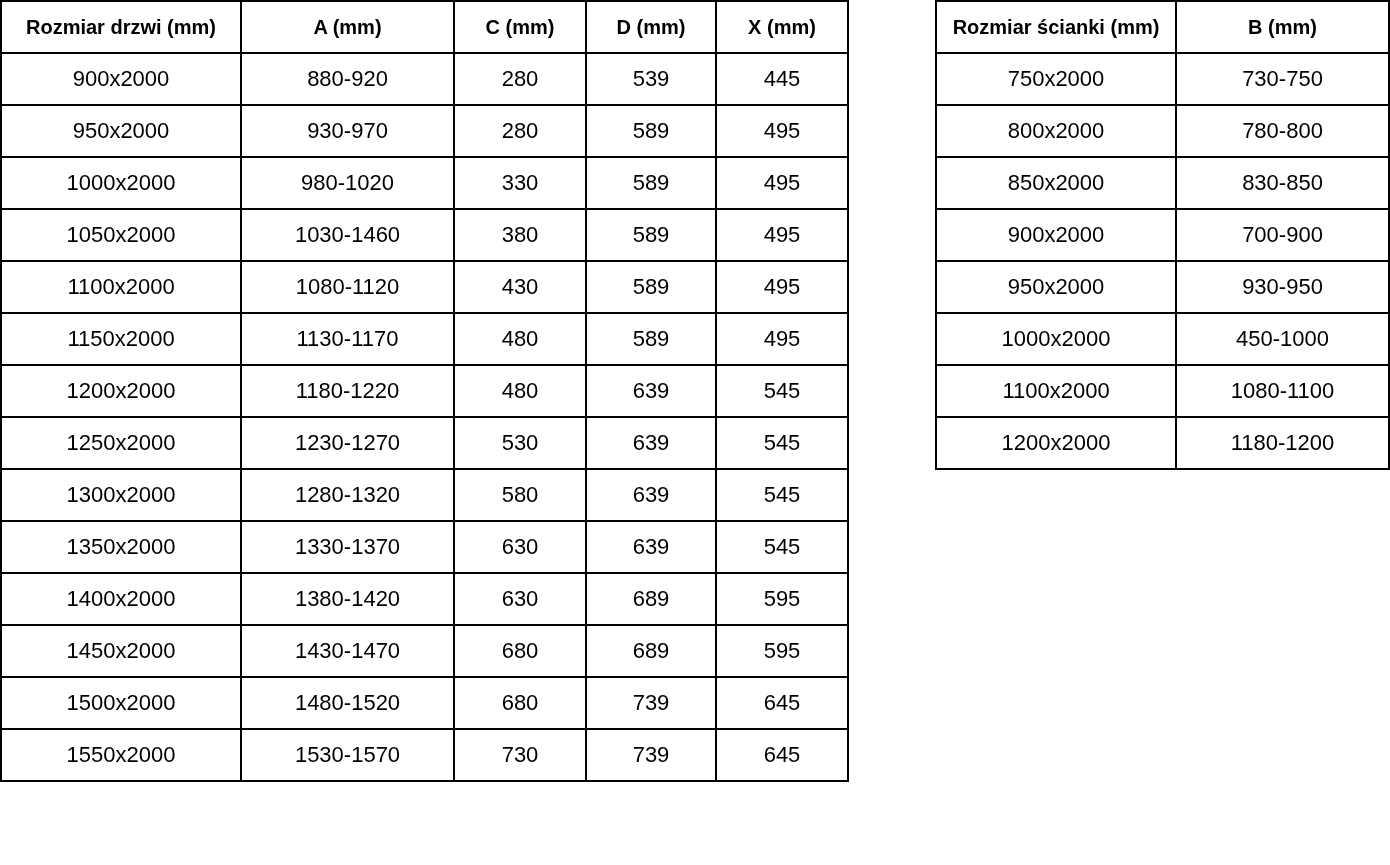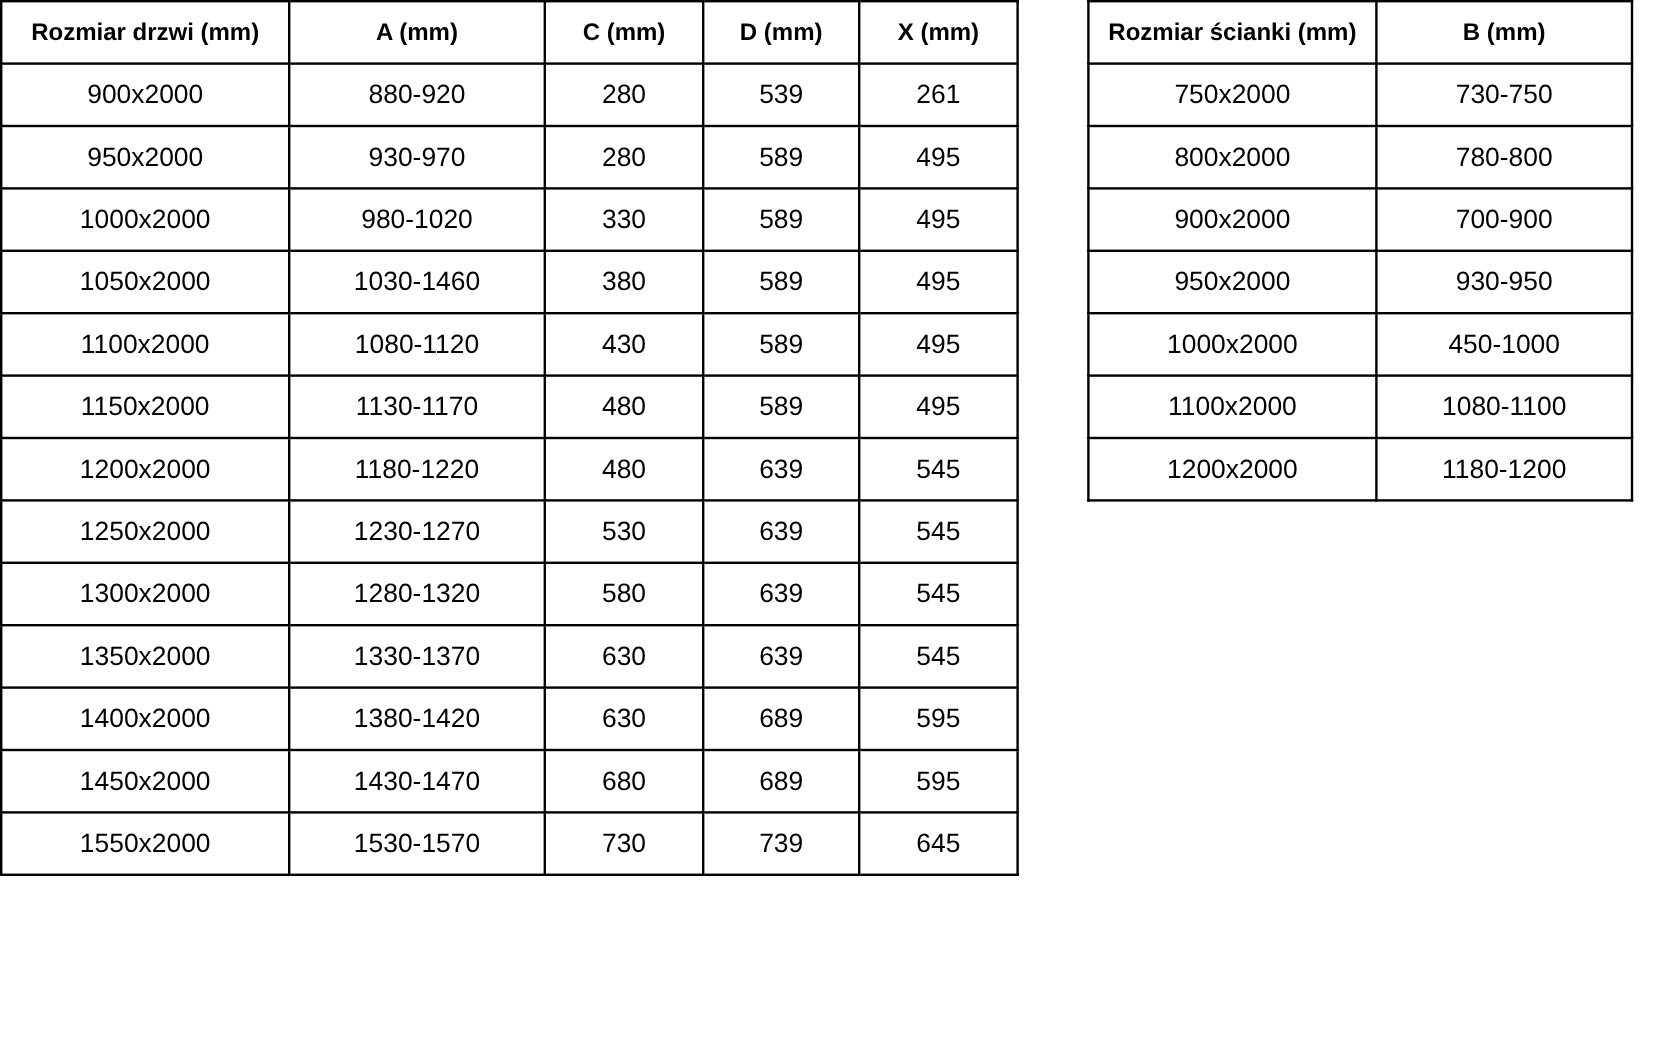--- a/index.html
+++ b/index.html
@@ -39,21 +39,21 @@
   }
   .spec-table td {
     font-size: 22px;
     font-weight: normal;
   }
   #doors-table {
     left: 0;
     width: 847px;
   }
   #wall-table {
-    left: 906px;
+    left: 935px;
     width: 453px;
   }
 </style>
 </head>
 <body>
 
 <table id="doors-table" class="spec-table">
   <colgroup>
     <col style="width:240px">
     <col style="width:213px">
@@ -69,21 +69,21 @@
         <th>D (mm)</th>
         <th>X (mm)</th>
       </tr>
   </thead>
   <tbody>
       <tr>
         <td>900x2000</td>
         <td>880-920</td>
         <td>280</td>
         <td>539</td>
-        <td>261</td>
+        <td>445</td>
       </tr>
       <tr>
         <td>950x2000</td>
         <td>930-970</td>
         <td>280</td>
         <td>589</td>
         <td>495</td>
       </tr>
       <tr>
         <td>1000x2000</td>
@@ -147,20 +147,27 @@
         <td>630</td>
         <td>689</td>
         <td>595</td>
       </tr>
       <tr>
         <td>1450x2000</td>
         <td>1430-1470</td>
         <td>680</td>
         <td>689</td>
         <td>595</td>
+      </tr>
+      <tr>
+        <td>1500x2000</td>
+        <td>1480-1520</td>
+        <td>680</td>
+        <td>739</td>
+        <td>645</td>
       </tr>
       <tr>
         <td>1550x2000</td>
         <td>1530-1570</td>
         <td>730</td>
         <td>739</td>
         <td>645</td>
       </tr>
     </tbody>
 </table>
@@ -179,20 +186,24 @@
   <tbody>
       <tr>
         <td>750x2000</td>
         <td>730-750</td>
       </tr>
       <tr>
         <td>800x2000</td>
         <td>780-800</td>
       </tr>
       <tr>
+        <td>850x2000</td>
+        <td>830-850</td>
+      </tr>
+      <tr>
         <td>900x2000</td>
         <td>700-900</td>
       </tr>
       <tr>
         <td>950x2000</td>
         <td>930-950</td>
       </tr>
       <tr>
         <td>1000x2000</td>
         <td>450-1000</td>

